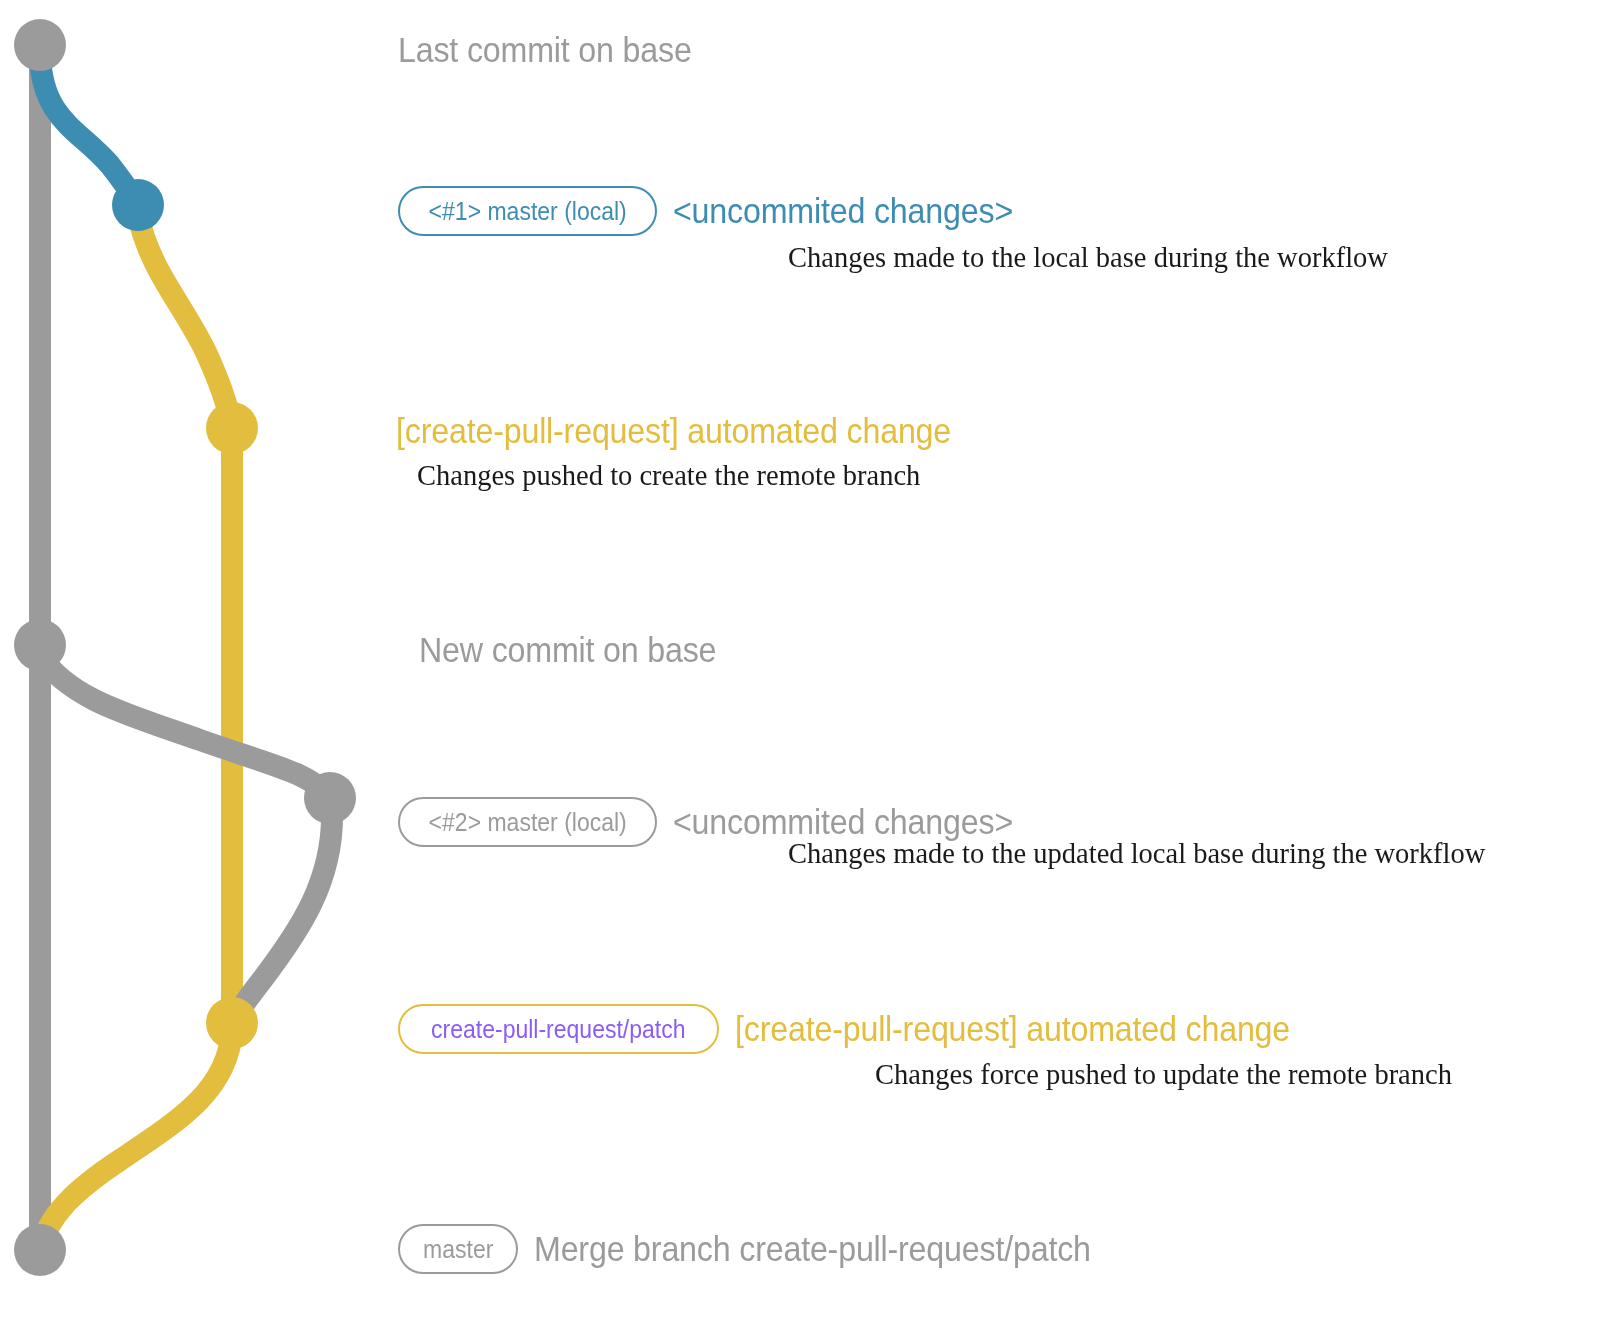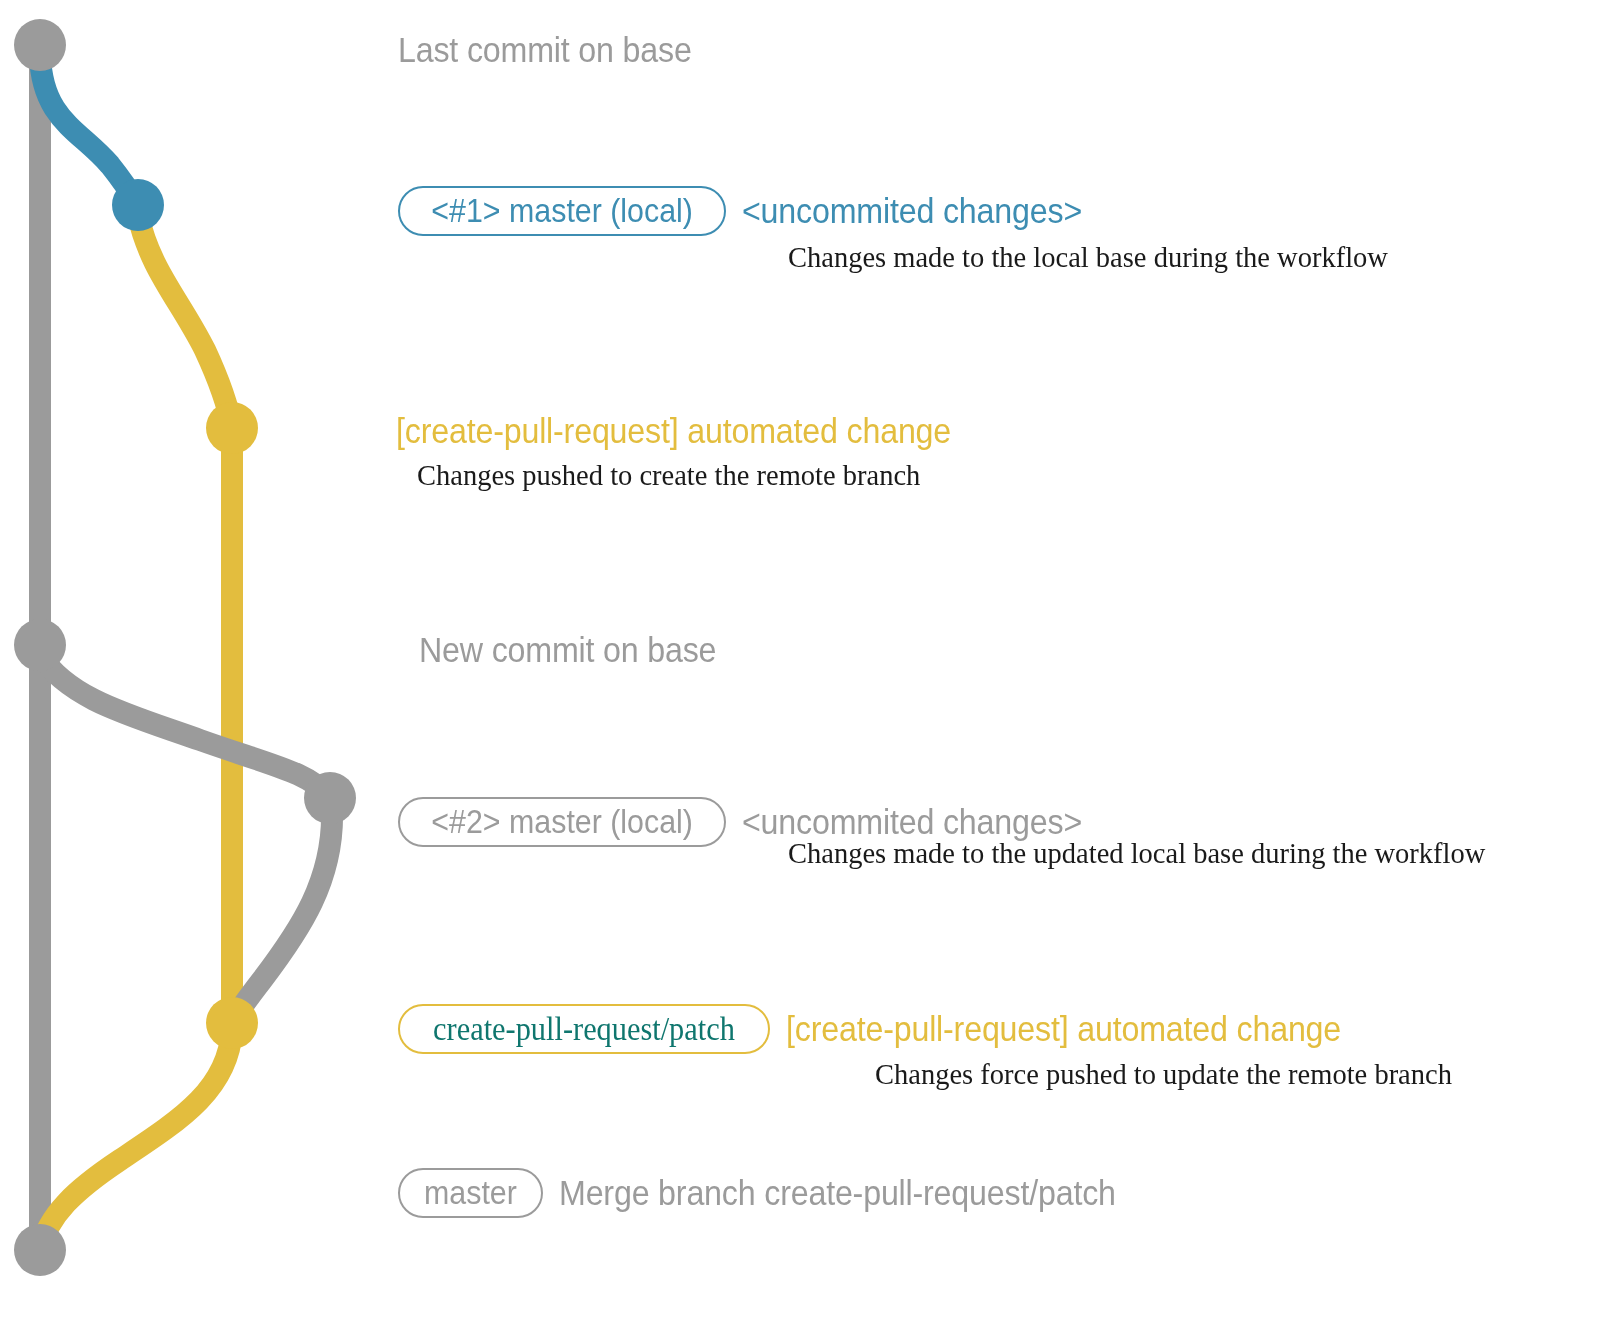--- a/index.html
+++ b/index.html
@@ -44,34 +44,34 @@
   .badge {
     display: inline-flex;
     align-items: center;
     justify-content: center;
     border: 2px solid #9b9b9b;
     border-radius: 26px;
     height: 50px;
     padding: 0 20px;
     box-sizing: border-box;
     font-family: "Liberation Sans", sans-serif;
-    font-size: 33px;
+    font-size: 25px;
     font-weight: 400;
     color: #9b9b9b;
     white-space: nowrap;
     background: #ffffff;
   }
   .badge > span {
     display: inline-block;
     transform: scaleX(0.92);
     transform-origin: center center;
   }
 
   .badge.blue { border-color: #3d8db2; color: #3d8db2; }
-  .badge.yellow { border-color: #e3bd3e; color: #0f766e; font-family: Liberation Serif, serif; }
+  .badge.yellow { border-color: #e3bd3e; color: #8b5cf6; }
   .badge.gray { border-color: #9b9b9b; color: #9b9b9b; }
 
   .commit-msg {
     font-family: "Liberation Sans", sans-serif;
     font-size: 35px;
     font-weight: 400;
     letter-spacing: -0.2px;
     white-space: nowrap;
     margin-left: 16px;
     transform: scaleX(0.92);
@@ -150,18 +150,18 @@
 <div class="desc" style="left:788px; top:836px;">Changes made to the updated local base during the workflow</div>
 
 <div class="row" style="left:398px; top:1004px;">
   <div class="badge yellow">
     <span>create-pull-request/patch</span>
   </div>
   <div class="commit-msg yellow">[create-pull-request] automated change</div>
 </div>
 <div class="desc" style="left:875px; top:1057px;">Changes force pushed to update the remote branch</div>
 
-<div class="row" style="left:398px; top:1168px;">
+<div class="row" style="left:398px; top:1224px;">
   <div class="badge gray">
     <span>master</span>
   </div>
   <div class="commit-msg gray">Merge branch create-pull-request/patch</div>
 </div>
 
 </body></html>

